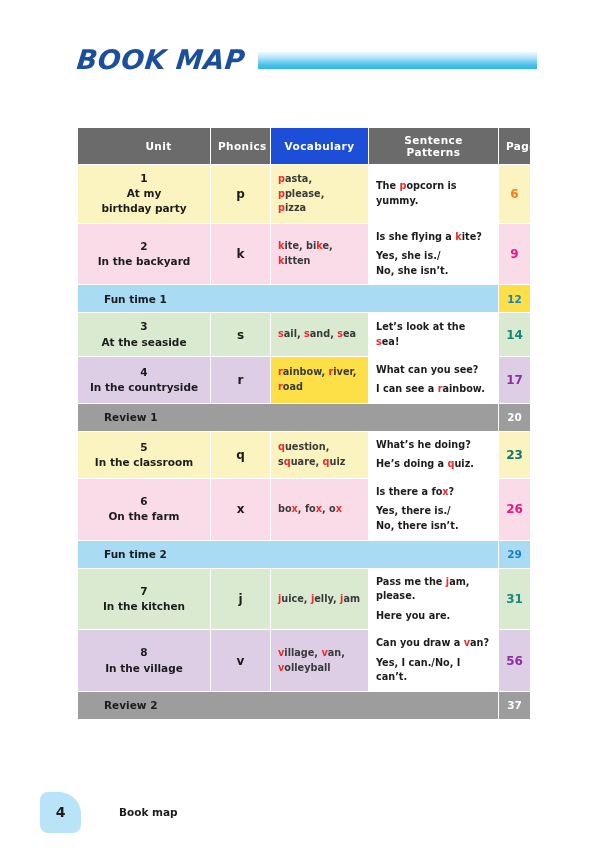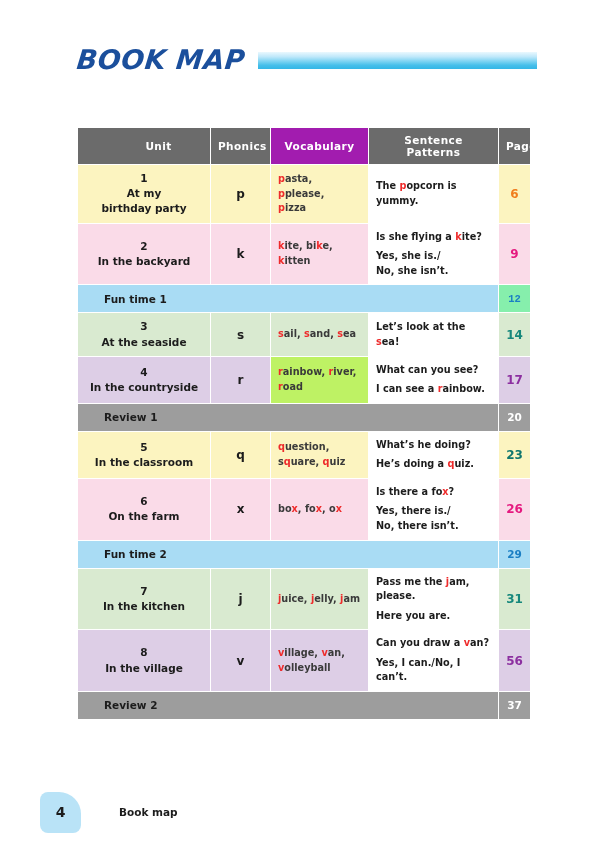--- a/index.html
+++ b/index.html
@@ -109,21 +109,21 @@
         <col class="c-unit">
           <col class="c-phonics">
           <col class="c-vocab">
           <col class="c-sentence">
           <col class="c-page">
       </colgroup>
       <thead>
         <tr>
           <th style="background: rgb(107, 107, 107); padding-left: 36px;">Unit</th>
           <th style="background: rgb(107, 107, 107); margin-top: 28px;">Phonics</th>
-          <th style="background: #a21caf;">Vocabulary</th>
+          <th style="background: #1d4ed8;">Vocabulary</th>
           <th style="background: rgb(107, 107, 107);">Sentence Patterns</th>
           <th style="background: rgb(107, 107, 107);">Page</th>
         </tr>
       </thead>
       <tbody id="tbody">
           <tr>
             <td class="unit" style="background: rgb(252, 244, 192);">
               <span class="unum">1</span>
               <span class="unum">At my</span>
               <span class="unum">birthday party</span>
@@ -152,21 +152,21 @@
             </td>
             <td class="sentence">
               <div class="ln"><span>Is she flying a </span><span class="hl" style="color: rgb(238, 43, 43);">k</span><span>ite?</span></div>
               <div class="ln gap"><span>Yes, she is./</span></div>
               <div class="ln"><span>No, she isn’t.</span></div>
             </td>
             <td class="pagenum" style="background: rgb(250, 219, 232); color: rgb(229, 25, 127);">9</td>
           </tr>
           <tr class="band">
             <td class="bandlabel" colspan="4" style="background: rgb(169, 220, 244);">Fun time 1</td>
-            <td class="pagenum" style="background: #86efac; color: rgb(27, 127, 196); font-family: Liberation Mono, monospace;">12</td>
+            <td class="pagenum" style="background: #fde047; color: rgb(27, 127, 196);">12</td>
           </tr>
           <tr>
             <td class="unit" style="background: rgb(217, 234, 208);">
               <span class="unum">3</span>
               <span class="unum">At the seaside</span>
             </td>
             <td class="phonics" style="background: rgb(217, 234, 208);">s</td>
             <td class="vocab" style="background: rgb(217, 234, 208);">
               <div><span class="hl" style="color: rgb(238, 43, 43);">s</span><span>ail, </span><span class="hl" style="color: rgb(238, 43, 43);">s</span><span>and, </span><span class="hl" style="color: rgb(238, 43, 43);">s</span><span>ea</span></div>
             </td>
@@ -174,21 +174,21 @@
               <div class="ln"><span>Let’s look at the </span><span class="hl" style="color: rgb(238, 43, 43);">s</span><span>ea!</span></div>
             </td>
             <td class="pagenum" style="background: rgb(217, 234, 208); color: rgb(22, 136, 124);">14</td>
           </tr>
           <tr>
             <td class="unit" style="background: rgb(221, 206, 230);">
               <span class="unum">4</span>
               <span class="unum">In the countryside</span>
             </td>
             <td class="phonics" style="background: rgb(221, 206, 230);">r</td>
-            <td class="vocab" style="background: #bef264;">
+            <td class="vocab" style="background: #fde047;">
               <div><span class="hl" style="color: rgb(238, 43, 43);">r</span><span>ainbow, </span><span class="hl" style="color: rgb(238, 43, 43);">r</span><span>iver,</span></div>
               <div><span class="hl" style="color: rgb(238, 43, 43);">r</span><span>oad</span></div>
             </td>
             <td class="sentence">
               <div class="ln"><span>What can you see?</span></div>
               <div class="ln gap"><span>I can see a </span><span class="hl" style="color: rgb(238, 43, 43);">r</span><span>ainbow.</span></div>
             </td>
             <td class="pagenum" style="background: rgb(221, 206, 230); color: rgb(140, 47, 160);">17</td>
           </tr>
           <tr class="band">

